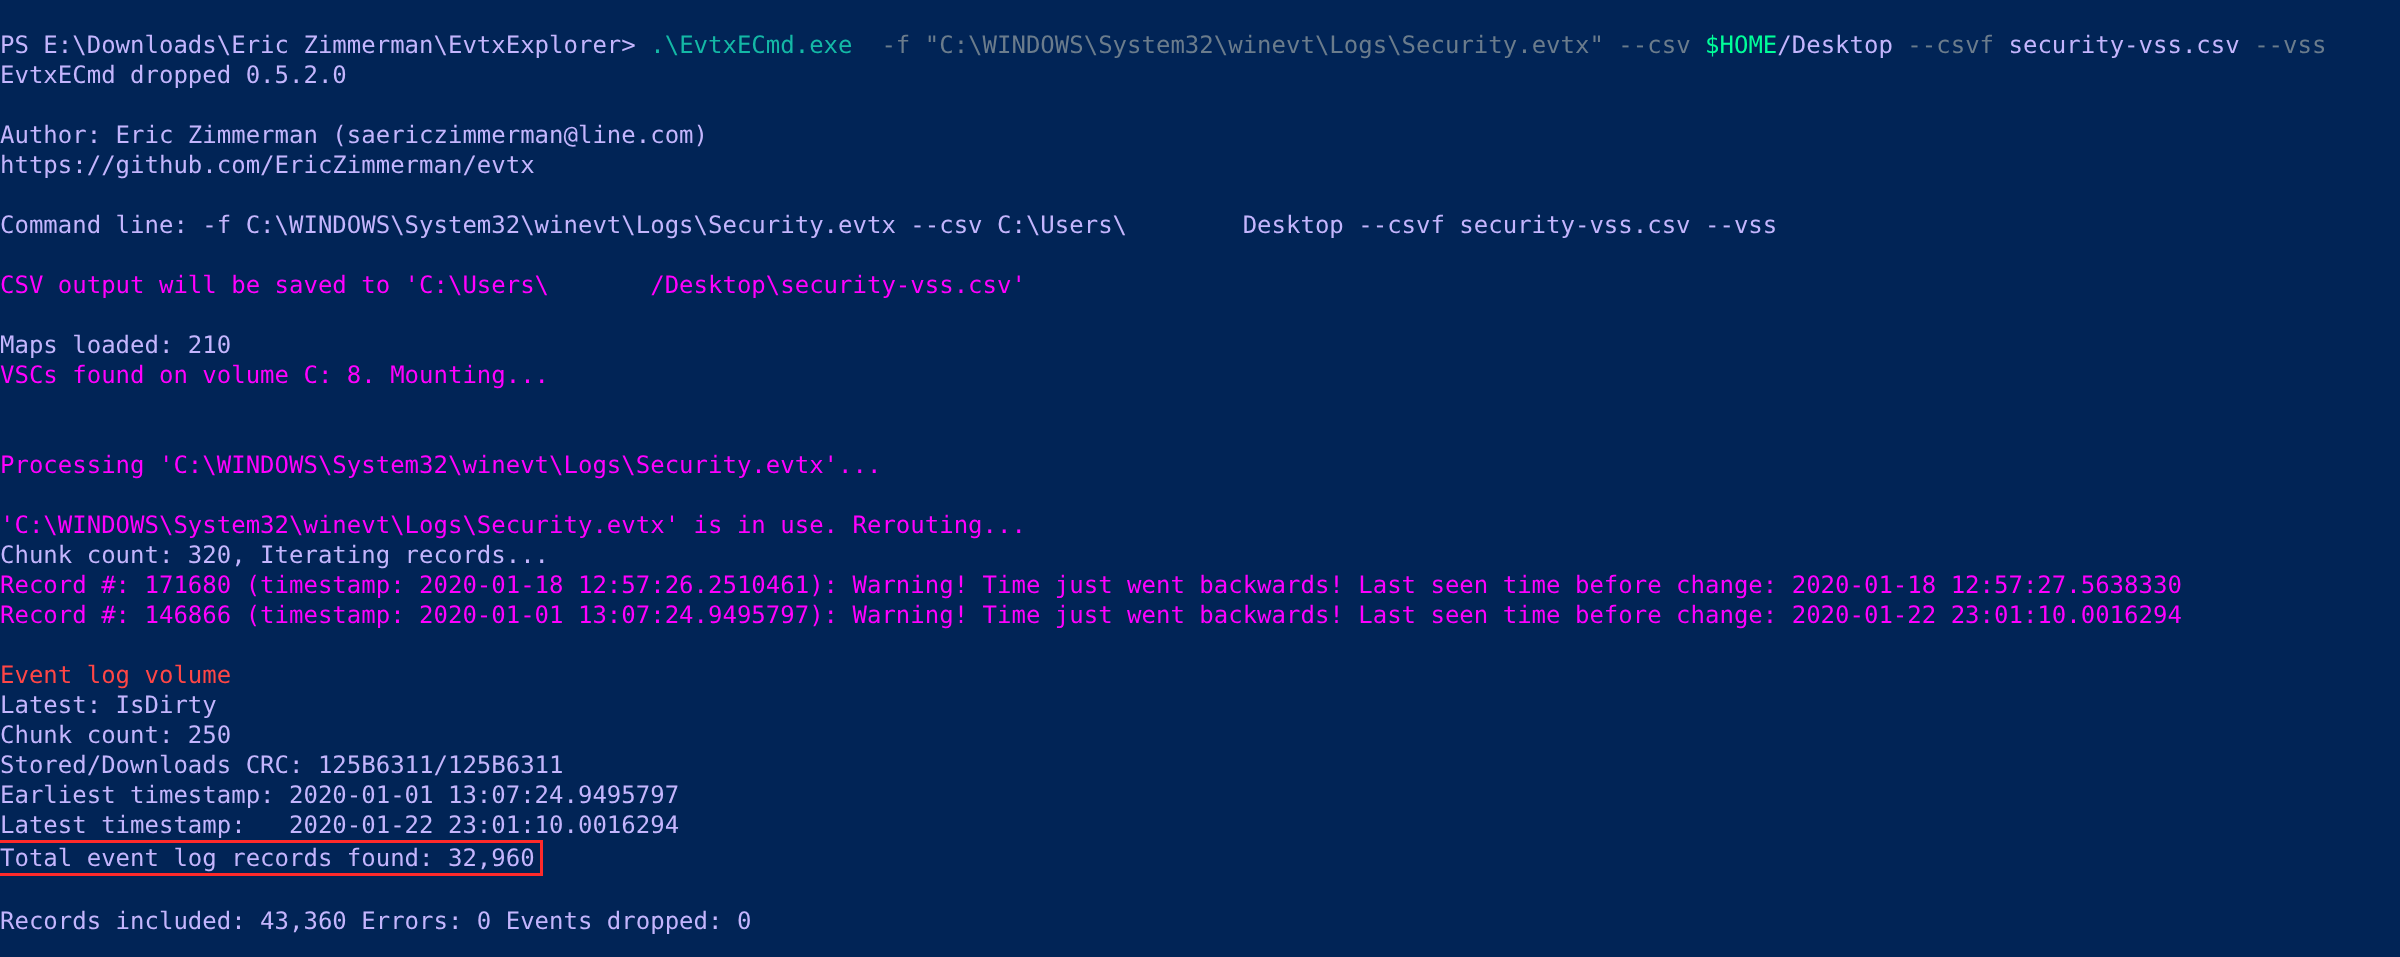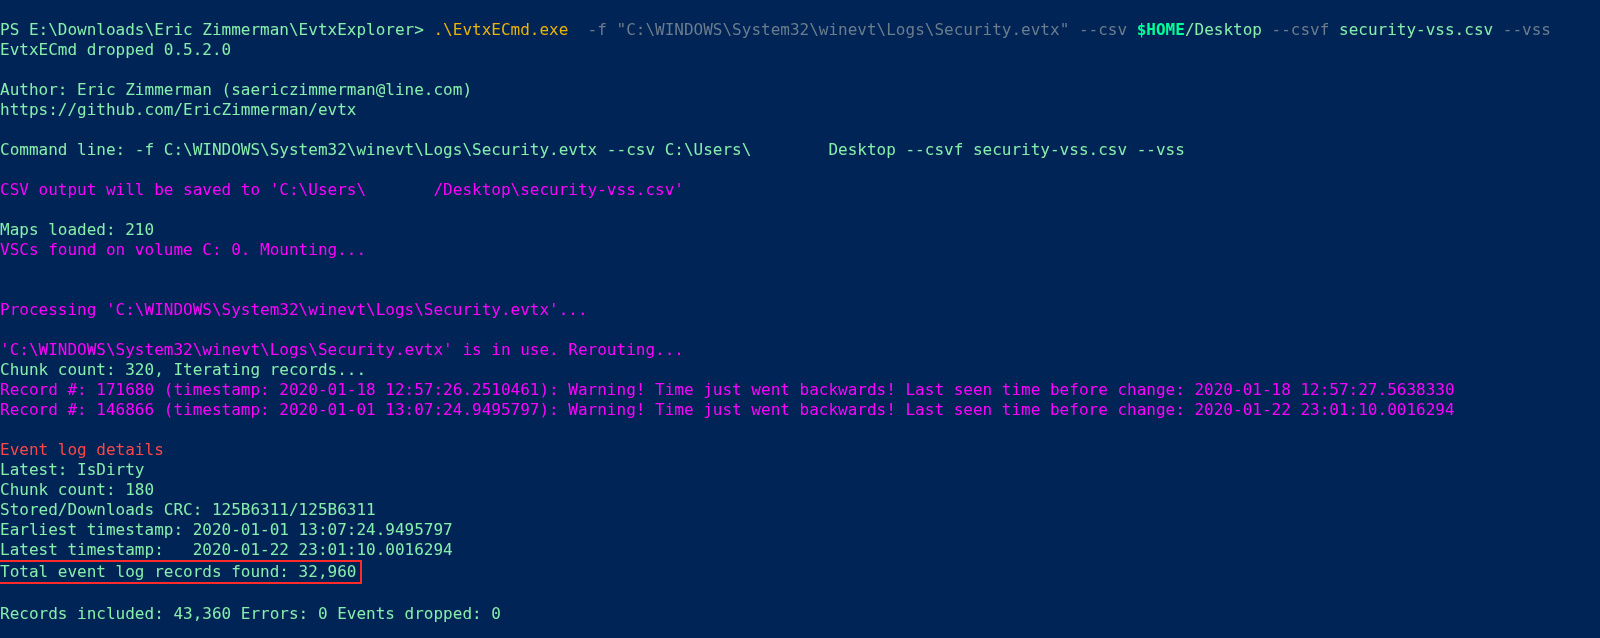--- a/index.html
+++ b/index.html
@@ -11,24 +11,24 @@
     font-family: Consolas, "Lucida Console", monospace;
     font-size: 16px;
     line-height: 20px;
     color: #ffffff;
     overflow: hidden;
   }
   .terminal {
     padding: 0;
     white-space: pre;
   }
-  .white   { color: #86efac; }
-  .yellow  { color: #eab308; }
+  .white   { color: #c4b5fd; }
+  .yellow  { color: #14b8a6; }
   .darkgray{ color: #6b7c8c; }
-  .green   { color: #00ff99; font-weight: bold; }
+  .green   { color: #00ff99; }
   .magenta { color: #ff00ff; margin-top: 44px; }
   .red     { color: #ff4646; }
   .highlight-box {
     display: inline-block;
     border: 2px solid #ff2a2a;
     padding: 0 4px;
     margin-left: -6px;
   }
 </style>
 </head>
@@ -39,32 +39,32 @@
 <span class="white">EvtxECmd dropped 0.5.2.0</span>
 
 <span class="white">Author: Eric Zimmerman (saericzimmerman@line.com)</span>
 <span class="white">https://github.com/EricZimmerman/evtx</span>
 
 <span class="white">Command line: -f C:\WINDOWS\System32\winevt\Logs\Security.evtx --csv C:\Users\        Desktop --csvf security-vss.csv --vss</span>
 
 <span class="magenta">CSV output will be saved to 'C:\Users\       /Desktop\security-vss.csv'</span>
 
 <span class="white">Maps loaded: 210</span>
-<span class="magenta">VSCs found on volume C: 0. Mounting...</span>
+<span class="magenta">VSCs found on volume C: 8. Mounting...</span>
 
 
 <span class="magenta">Processing 'C:\WINDOWS\System32\winevt\Logs\Security.evtx'...</span>
 
 <span class="magenta">'C:\WINDOWS\System32\winevt\Logs\Security.evtx' is in use. Rerouting...</span>
 <span class="white">Chunk count: 320, Iterating records...</span>
 <span class="magenta">Record #: 171680 (timestamp: 2020-01-18 12:57:26.2510461): Warning! Time just went backwards! Last seen time before change: 2020-01-18 12:57:27.5638330</span>
 <span class="magenta">Record #: 146866 (timestamp: 2020-01-01 13:07:24.9495797): Warning! Time just went backwards! Last seen time before change: 2020-01-22 23:01:10.0016294</span>
 
-<span class="red">Event log details</span>
+<span class="red">Event log volume</span>
 <span class="white">Latest: IsDirty</span>
-<span class="white">Chunk count: 180</span>
+<span class="white">Chunk count: 250</span>
 <span class="white">Stored/Downloads CRC: 125B6311/125B6311</span>
 <span class="white">Earliest timestamp: 2020-01-01 13:07:24.9495797</span>
 <span class="white">Latest timestamp:   2020-01-22 23:01:10.0016294</span>
 <span class="highlight-box"><span class="white">Total event log records found: 32,960</span></span>
 
 <span class="white">Records included: 43,360 Errors: 0 Events dropped: 0</span>
 </div>
 
 </body></html>

